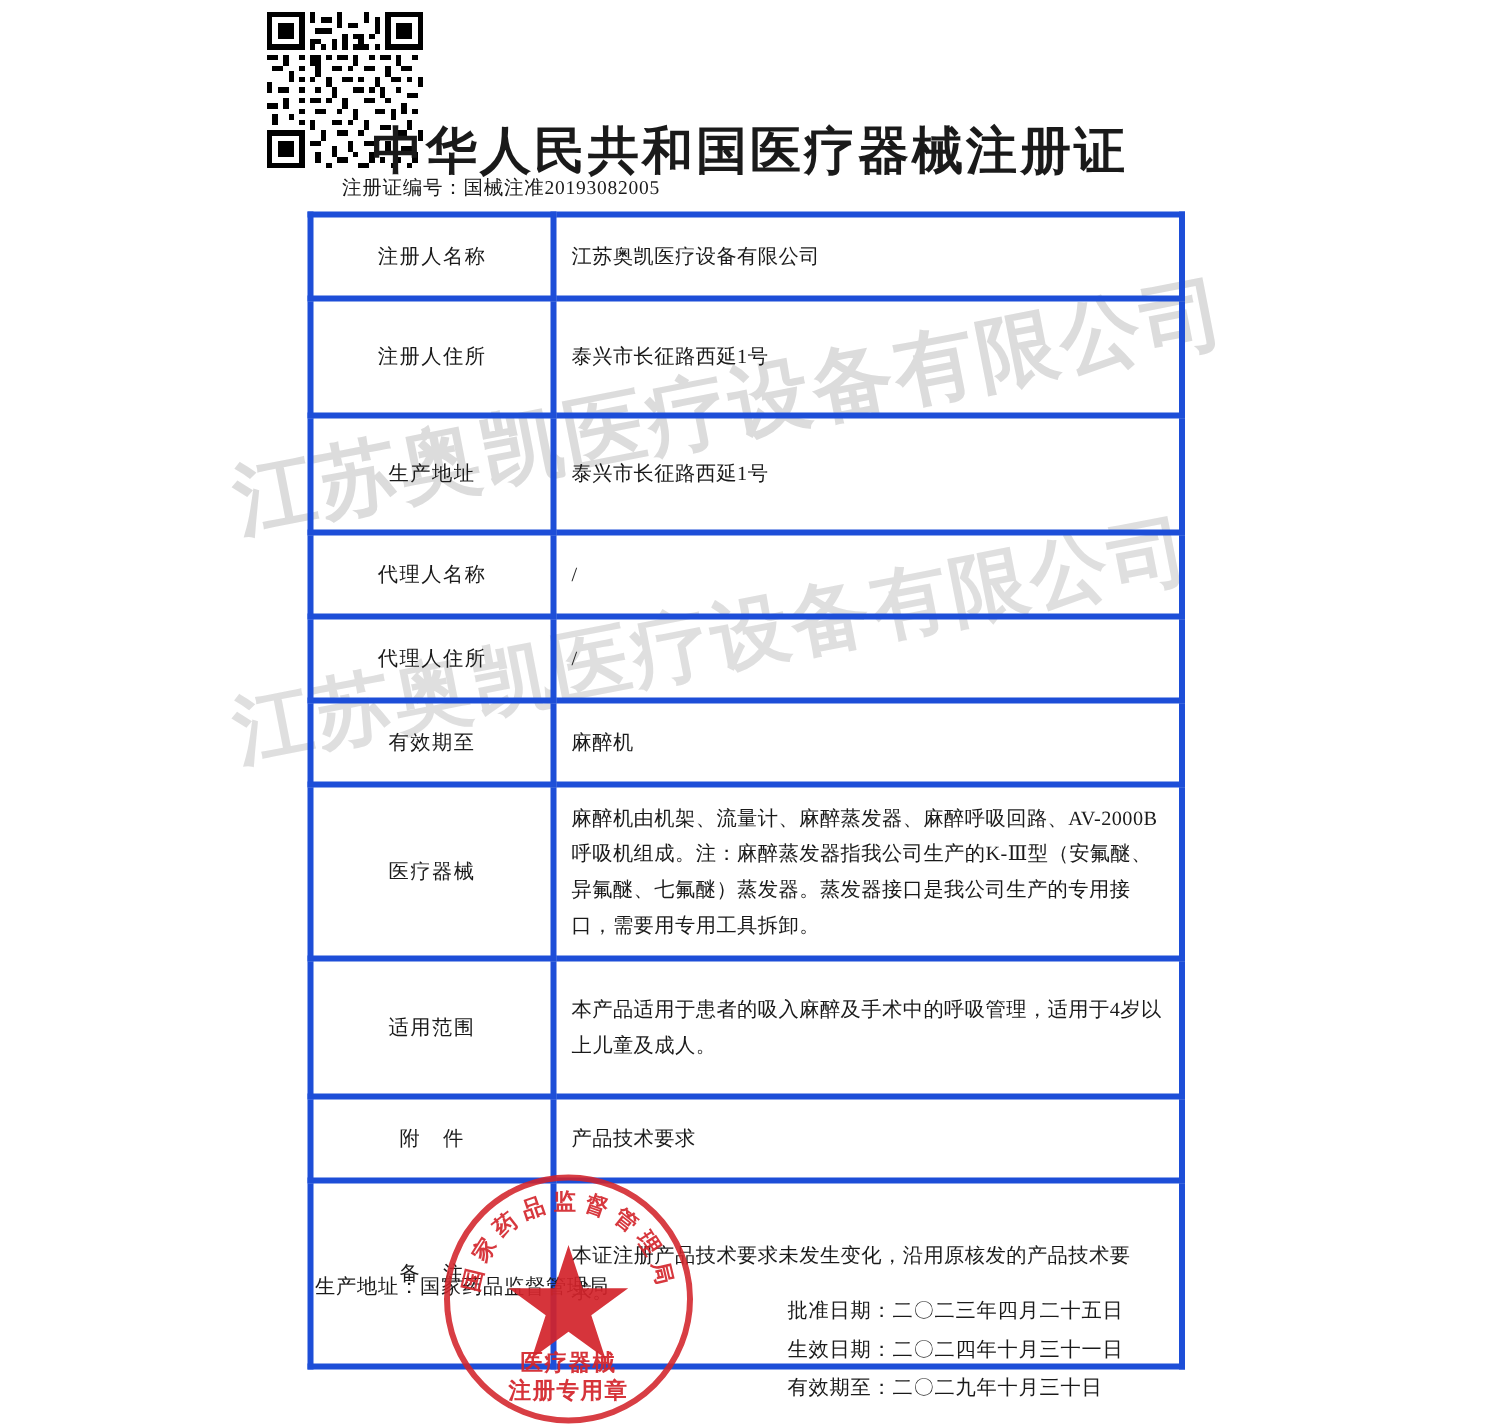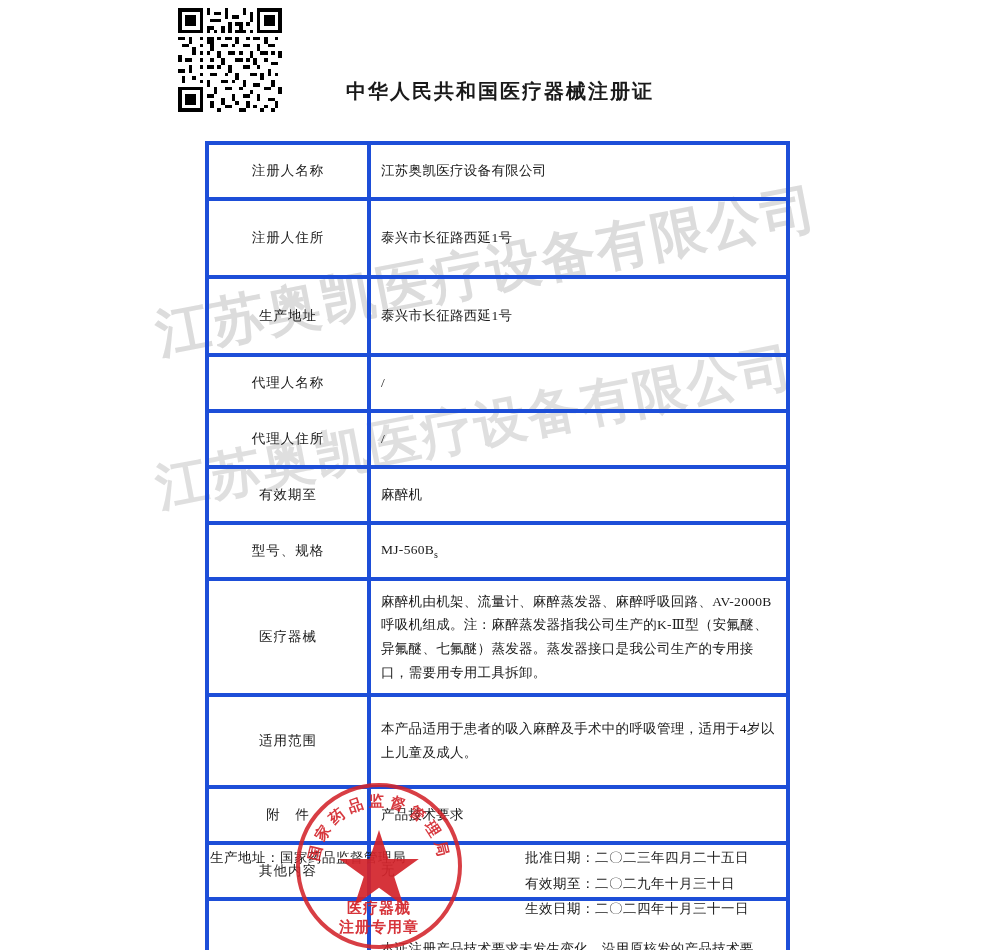--- a/index.html
+++ b/index.html
@@ -31,21 +31,21 @@
   }
   .qr-wrap svg { display: block; }
 
   
   .doc-title {
     position: absolute;
     left: 0;
     top: 78px;
     width: 1000px;
     text-align: center;
-    font-size: 20px;
+    font-size: 34px;
     font-weight: bold;
     letter-spacing: 2px;
     font-family: "Liberation Serif", "DejaVu Serif", serif;
   }
   .reg-number {
     position: absolute;
     left: 228px;
     top: 116px;
     font-size: 13px;
     letter-spacing: 0.5px;
@@ -93,21 +93,21 @@
   }
   .footer-left {
     position: absolute;
     left: 5px;
     top: 0;
     letter-spacing: 0.5px;
   }
   .footer-right {
     position: absolute;
     left: 320px;
-    top: 0;
+    top: 16px;
     letter-spacing: 0.5px;
   }
   .footer-right div { white-space: nowrap; }
 
   
   .seal {
     position: absolute;
     left: 293px;
     top: 780px;
     width: 172px;
@@ -273,20 +273,23 @@
         <rect x="11" y="28" width="1" height="1"></rect>
           <rect x="17" y="28" width="2" height="1"></rect>
         <rect x="23" y="28" width="1" height="1"></rect>
           <rect x="26" y="28" width="1" height="1"></rect>
       </g>
     </svg>
   </div>
 
   <div class="doc-title">中华人民共和国医疗器械注册证</div>
 
+  <div class="reg-number">
+    <span>注册证编号：</span><span>国械注准20193082005</span>
+  </div>
 
   <div class="watermark wm1">江苏奥凯医疗设备有限公司</div>
   <div class="watermark wm2">江苏奥凯医疗设备有限公司</div>
 
   <table class="cert-table">
     <tbody>
       <tr class="r-mid">
         <td class="label">注册人名称</td>
         <td class="value">江苏奥凯医疗设备有限公司</td>
       </tr>
@@ -303,60 +306,52 @@
         <td class="value">/</td>
       </tr>
       <tr class="r-mid">
         <td class="label">代理人住所</td>
         <td class="value">/</td>
       </tr>
       <tr class="r-mid">
         <td class="label">有效期至</td>
         <td class="value">麻醉机</td>
       </tr>
-      <tr class="r-mid">
-        <td class="label">型号、规格</td>
-        <td class="value"><span>MJ-560B</span><span class="sub">s</span></td>
-      </tr>
       <tr>
         <td class="label" style="height:100px">医疗器械</td>
         <td class="value">麻醉机由机架、流量计、麻醉蒸发器、麻醉呼吸回路、AV-2000B呼吸机组成。注：麻醉蒸发器指我公司生产的K-Ⅲ型（安氟醚、异氟醚、七氟醚）蒸发器。蒸发器接口是我公司生产的专用接口，需要用专用工具拆卸。</td>
       </tr>
       <tr>
         <td class="label" style="height:76px">适用范围</td>
         <td class="value">本产品适用于患者的吸入麻醉及手术中的呼吸管理，适用于4岁以上儿童及成人。</td>
       </tr>
       <tr class="r-mid">
         <td class="label">附　件</td>
         <td class="value">产品技术要求</td>
-      </tr>
-      <tr class="r-mid">
-        <td class="label">其他内容</td>
-        <td class="value">无</td>
       </tr>
       <tr>
         <td class="label" style="height:108px">备　注</td>
         <td class="value">本证注册产品技术要求未发生变化，沿用原核发的产品技术要求。</td>
       </tr>
     </tbody>
   </table>
 
   <div class="footer">
     <div class="footer-left">
       <span>生产地址：</span><span>国家药品监督管理局</span>
     </div>
     <div class="footer-right">
       <div>
         <span>批准日期：</span><span>二〇二三年四月二十五日</span>
       </div>
       <div>
-        <span>有效期至：</span><span>二〇二九年十月三十日</span>
+        <span>生效日期：</span><span>二〇二四年十月三十一日</span>
       </div>
       <div>
-        <span>生效日期：</span><span>二〇二四年十月三十一日</span>
+        <span>有效期至：</span><span>二〇二九年十月三十日</span>
       </div>
     </div>
   </div>
 
   <div class="seal">
     <svg width="172" height="172" viewBox="0 0 172 172">
       <defs>
         <path id="sealArc" d="M 26,86 A 60,60 0 0 1 146,86" fill="none"></path>
       </defs>
       <circle cx="86" cy="86" r="81" fill="none" stroke="#d3232a" stroke-width="4" opacity="0.88"></circle>

